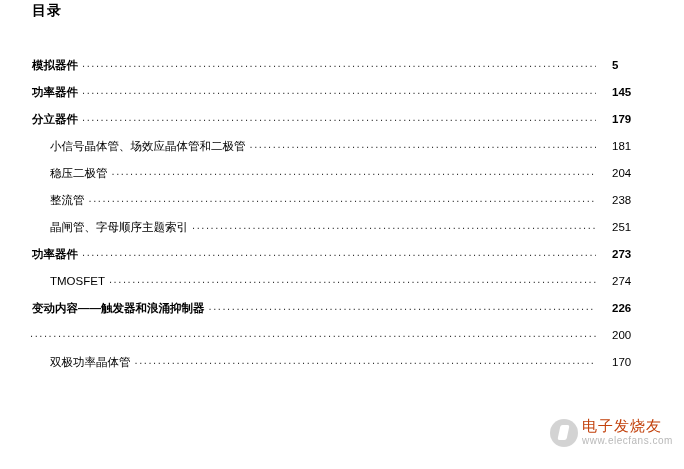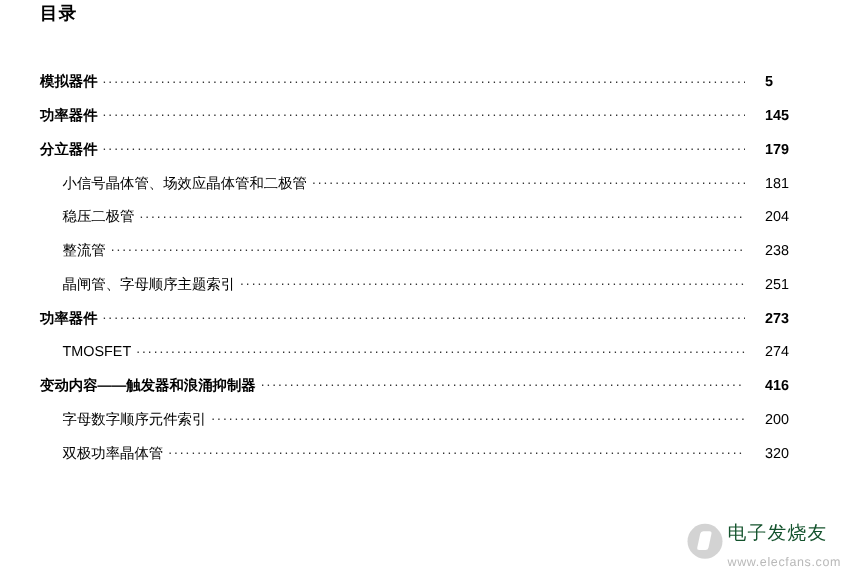--- a/index.html
+++ b/index.html
@@ -112,28 +112,28 @@
     height: 15px;
     border-radius: 2px;
     background: #ffffff;
     transform: skewX(-12deg);
   }
   .wm-cn {
     position: absolute;
     left: 32px;
     top: 0px;
     font-size: 15px;
-    color: #14532d;
+    color: #c2410c;
     letter-spacing: 1px;
     font-family: Liberation Mono, monospace;
   }
   .wm-en {
     position: absolute;
     left: 32px;
-    top: 28px;
+    top: 18px;
     font-size: 10px;
     color: #b9b9b9;
     letter-spacing: .5px;
   }
 </style>
 </head>
 <body>
 
 <div class="page">
 
@@ -194,33 +194,32 @@
     <div class="toc-row lvl1">
       <span class="toc-label">TMOSFET</span>
       <span class="toc-dots"></span>
       <span class="toc-page">274</span>
     </div>
 
 
     <div class="toc-row lvl0">
       <span class="toc-label">变动内容——触发器和浪涌抑制器</span>
       <span class="toc-dots"></span>
-      <span class="toc-page">416</span>
-    </div>
-
-    <div class="toc-row lvl1">
-      <span class="toc-label">字母数字顺序元件索引</span>
+      <span class="toc-page">226</span>
+    </div>
+
+    <div class="toc-row lvl1">
       <span class="toc-dots"></span>
       <span class="toc-page">200</span>
     </div>
 
     <div class="toc-row lvl1">
       <span class="toc-label">双极功率晶体管</span>
       <span class="toc-dots"></span>
-      <span class="toc-page">320</span>
+      <span class="toc-page">170</span>
     </div>
 
   </div>
 
   <div class="watermark">
     <div class="wm-circle"></div>
     <div class="wm-cn">电子发烧友</div>
     <div class="wm-en">www.elecfans.com</div>
   </div>
 

